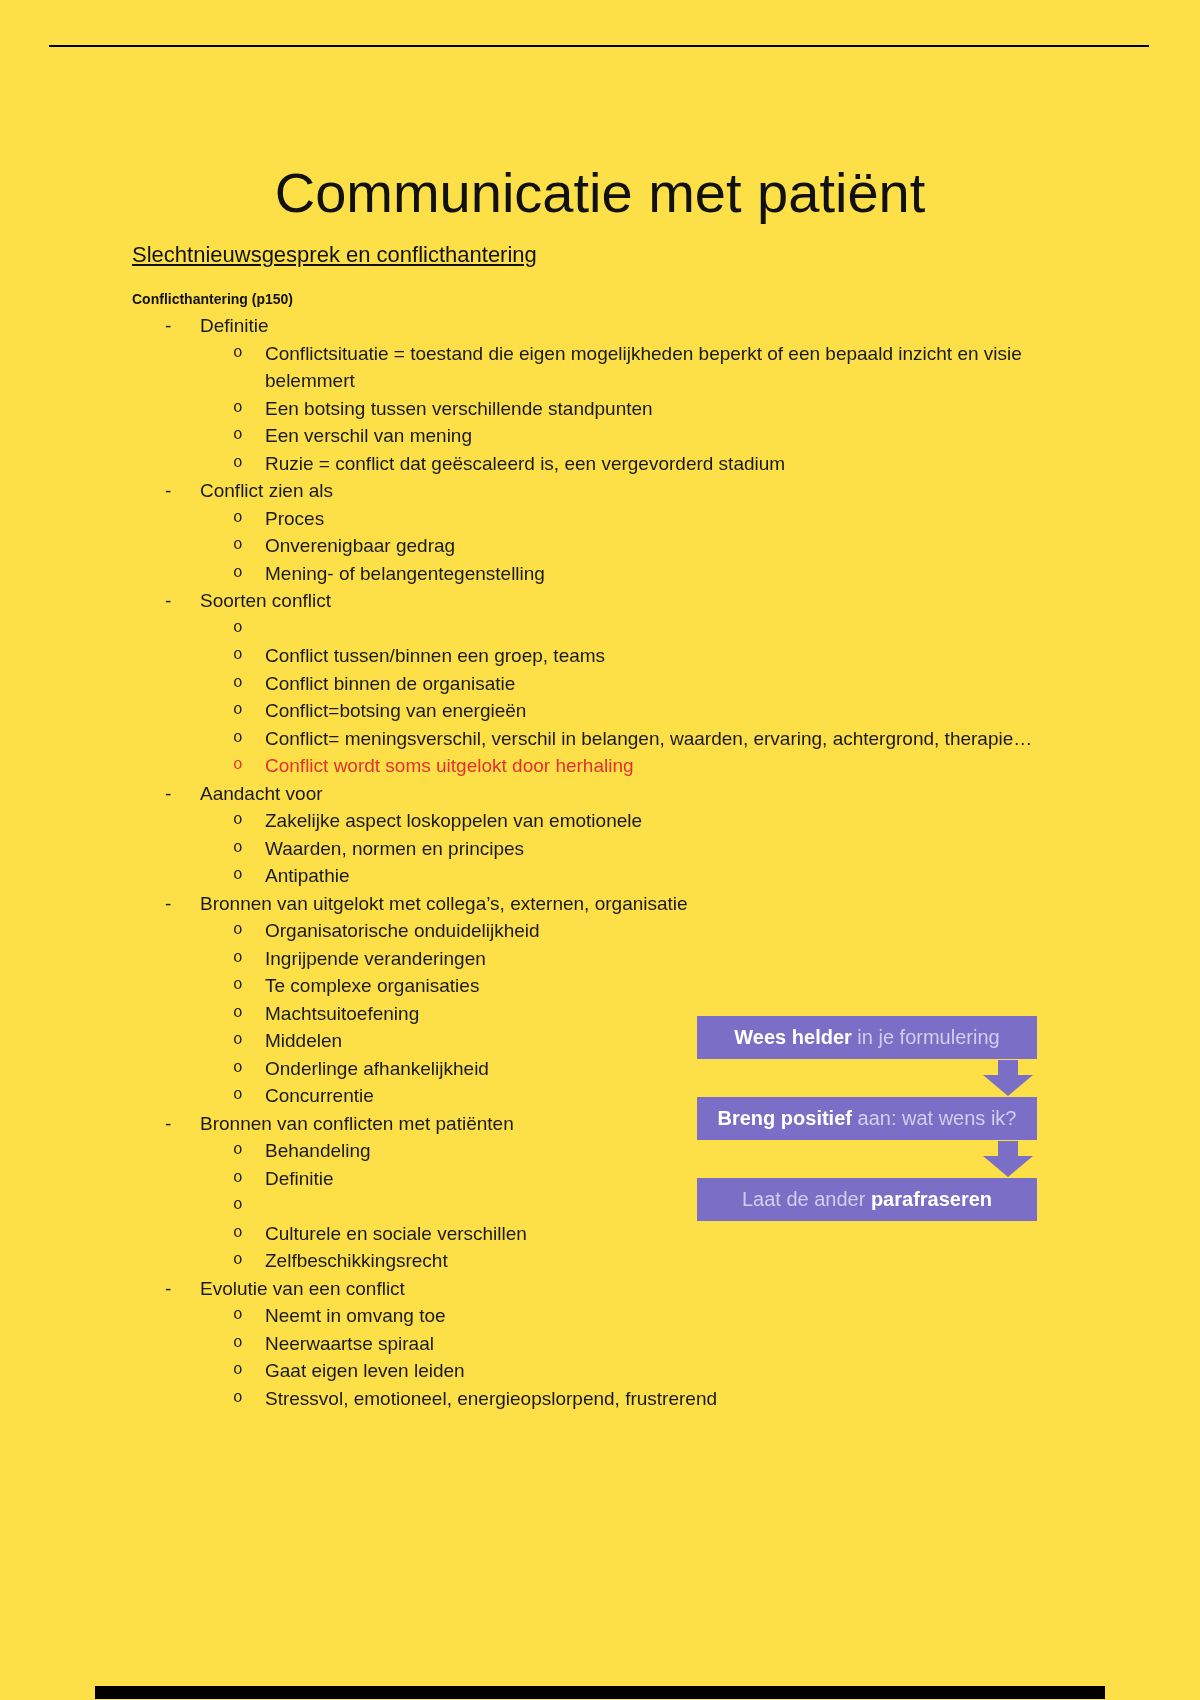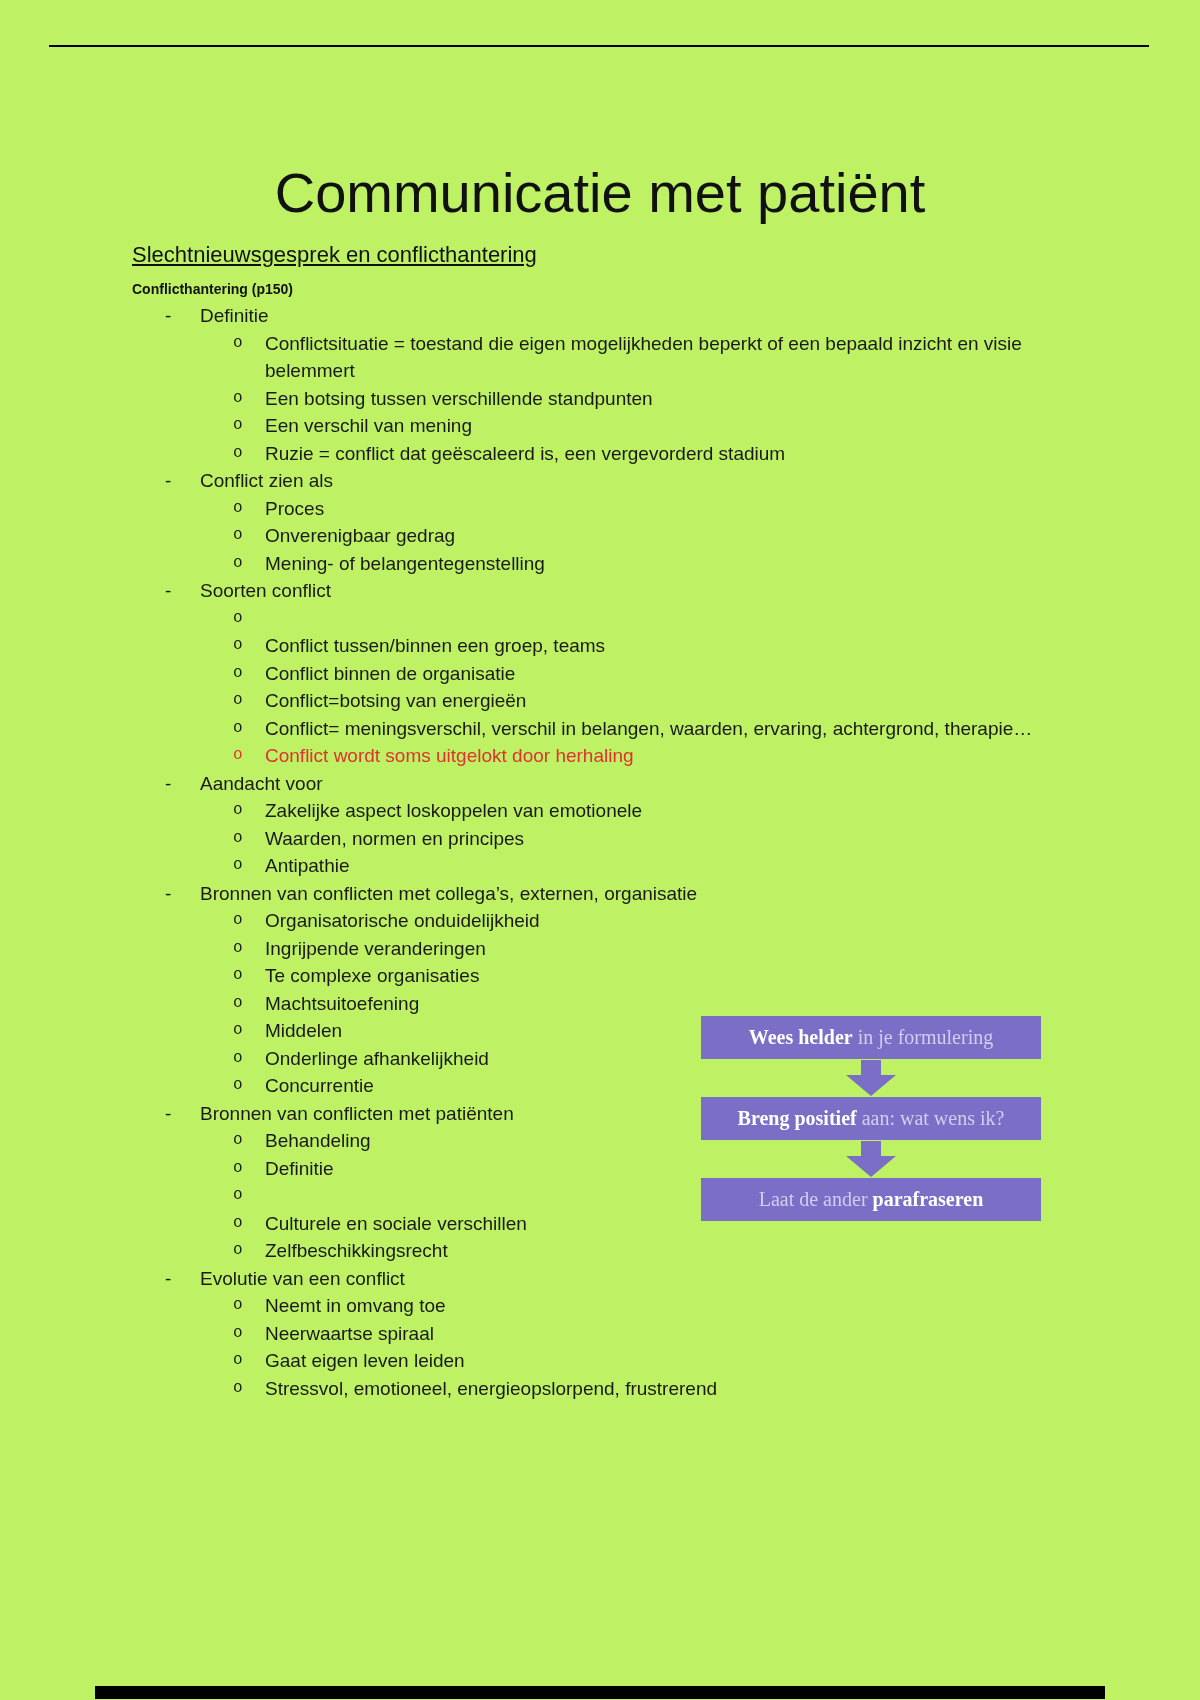--- a/index.html
+++ b/index.html
@@ -5,21 +5,21 @@
   html, body {
     margin: 0; padding: 0;
     width: 1200px; height: 1700px;
     background: #ffffff;
     font-family: "Liberation Sans", sans-serif;
     color: #1a1a1a;
   }
   .page {
     position: relative;
     width: 1200px; height: 1700px;
-    background: #bef264;
+    background: #fde047;
     overflow: hidden;
   }
   .top-rule {
     position: absolute;
     left: 49px; top: 45px;
     width: 1100px; height: 2px;
     background: #000;
   }
   .title {
     position: absolute;
@@ -32,21 +32,21 @@
   }
   .content {
     position: absolute;
     left: 132px; top: 242px;
     width: 905px;
   }
   .heading {
     font-size: 22px;
     font-weight: 400;
     text-decoration: underline;
-    margin: 0 0 13px 0;
+    margin: 0 0 23px 0;
     color: #111;
   }
   .subheading {
     font-size: 14px;
     font-weight: 700;
     margin: 0 0 5px 0;
     color: #111;
   }
   .row {
     display: flex;
@@ -64,22 +64,21 @@
     font-size: 16px;
   }
   .row.red { color: var(--red, #e03232); }
   .row.justify .text { text-align: justify; }
   .diagram {
     position: absolute;
     left: 705px; top: 1016px;
     width: 332px;
     display: flex;
     flex-direction: column;
-    align-items: center;
-    font-family: Liberation Serif, serif;
+    align-items: flex-end;
   }
   .diagram-box {
     width: 100%;
     background: var(--purple, #7b6ec6);
     color: #ffffff;
     text-align: center;
     font-size: 20px;
     padding: 10px 4px;
   }
   .diagram-box .seg-bold { font-weight: 700; color: #ffffff; }
@@ -179,21 +178,21 @@
         <div class="row lvl2">
           <span class="marker">o</span>
           <span class="text">Waarden, normen en principes</span>
         </div>
         <div class="row lvl2">
           <span class="marker">o</span>
           <span class="text">Antipathie</span>
         </div>
         <div class="row lvl1">
           <span class="marker">-</span>
-          <span class="text">Bronnen van conflicten met collega’s, externen, organisatie</span>
+          <span class="text">Bronnen van uitgelokt met collega’s, externen, organisatie</span>
         </div>
         <div class="row lvl2">
           <span class="marker">o</span>
           <span class="text">Organisatorische onduidelijkheid</span>
         </div>
         <div class="row lvl2">
           <span class="marker">o</span>
           <span class="text">Ingrijpende veranderingen</span>
         </div>
         <div class="row lvl2">

